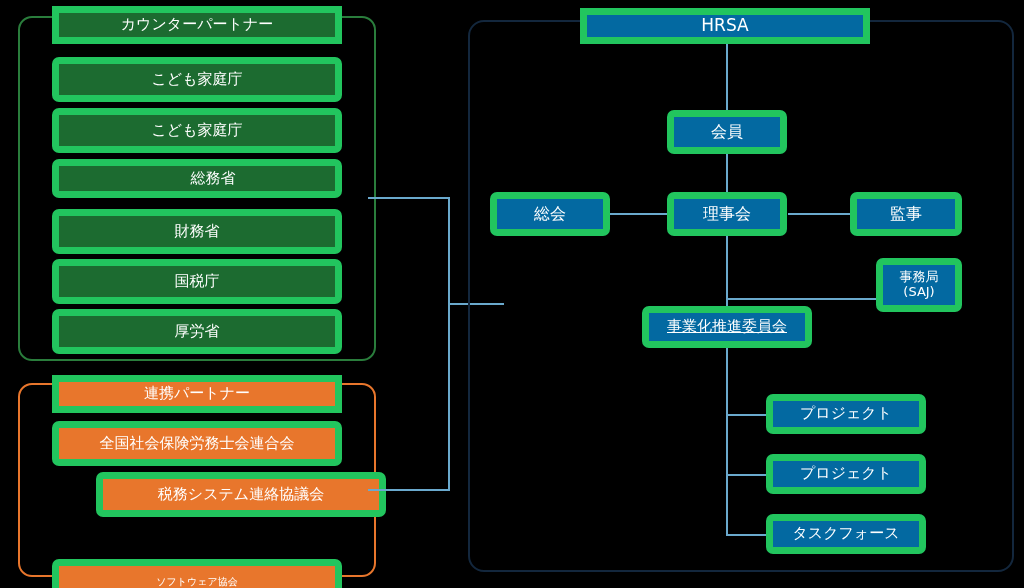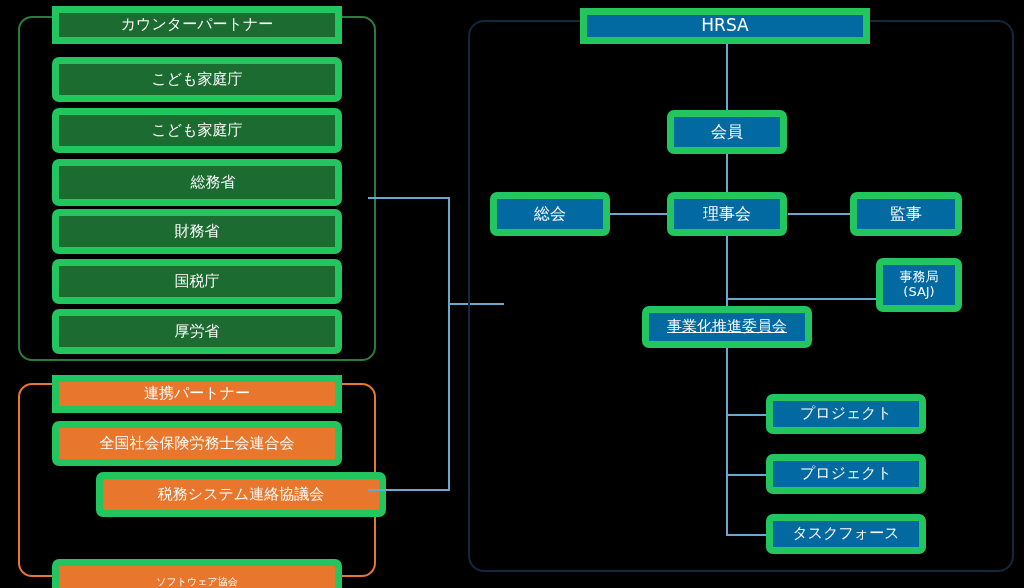--- a/index.html
+++ b/index.html
@@ -70,21 +70,21 @@
 <div id="canvas">
 
   <div class="group-outline outline-green" style="left:18px; top:16px; width:358px; height:345px;"></div>
 
   <div class="box green sharp" style="left:52px; top:6px; width:290px; height:38px; font-size:15px;">カウンターパートナー</div>
 
   <div class="box green rounded" style="left:52px; top:57px; width:290px; height:45px; font-size:15px;">こども家庭庁</div>
 
   <div class="box green rounded" style="left:52px; top:108px; width:290px; height:45px; font-size:15px;">こども家庭庁</div>
 
-  <div class="box green rounded" style="left:52px; top:159px; width:290px; height:47px; font-size:15px;padding-left:32px;">総務省</div>
+  <div class="box green rounded" style="left:52px; top:159px; width:290px; height:39px; font-size:15px;padding-left:32px;">総務省</div>
 
   <div class="box green rounded" style="left:52px; top:209px; width:290px; height:45px; font-size:15px;">財務省</div>
 
   <div class="box green rounded" style="left:52px; top:259px; width:290px; height:45px; font-size:15px;">国税庁</div>
 
   <div class="box green rounded" style="left:52px; top:309px; width:290px; height:45px; font-size:15px;">厚労省</div>
 
   <div class="group-outline outline-orange" style="left:18px; top:383px; width:358px; height:194px;"></div>
 
   <div class="box orange sharp" style="left:52px; top:375px; width:290px; height:38px; font-size:15px;">連携パートナー</div>

